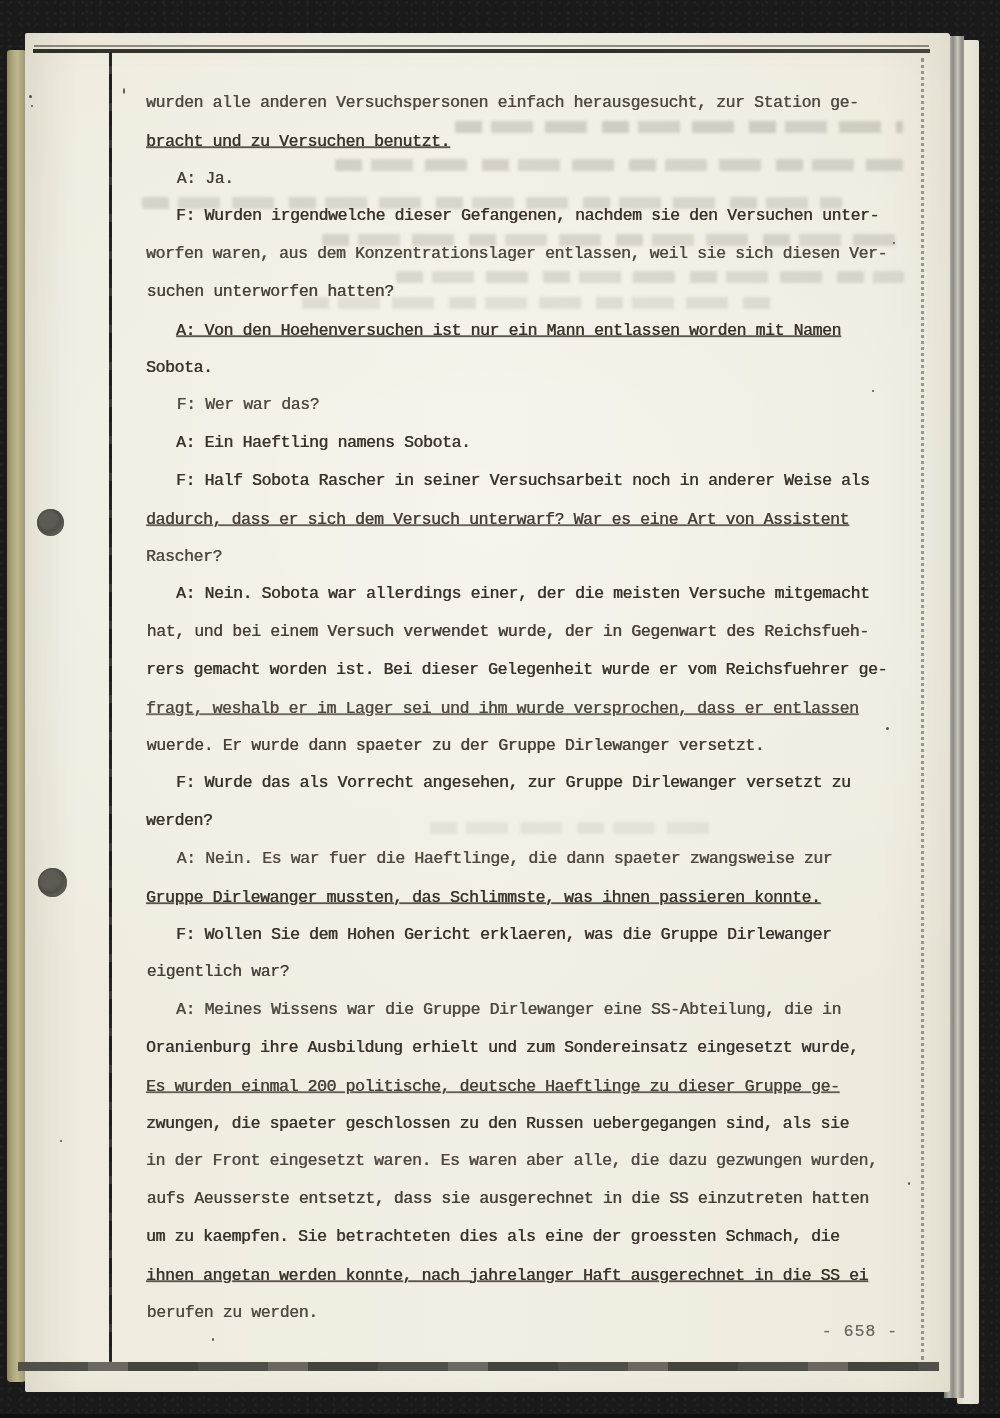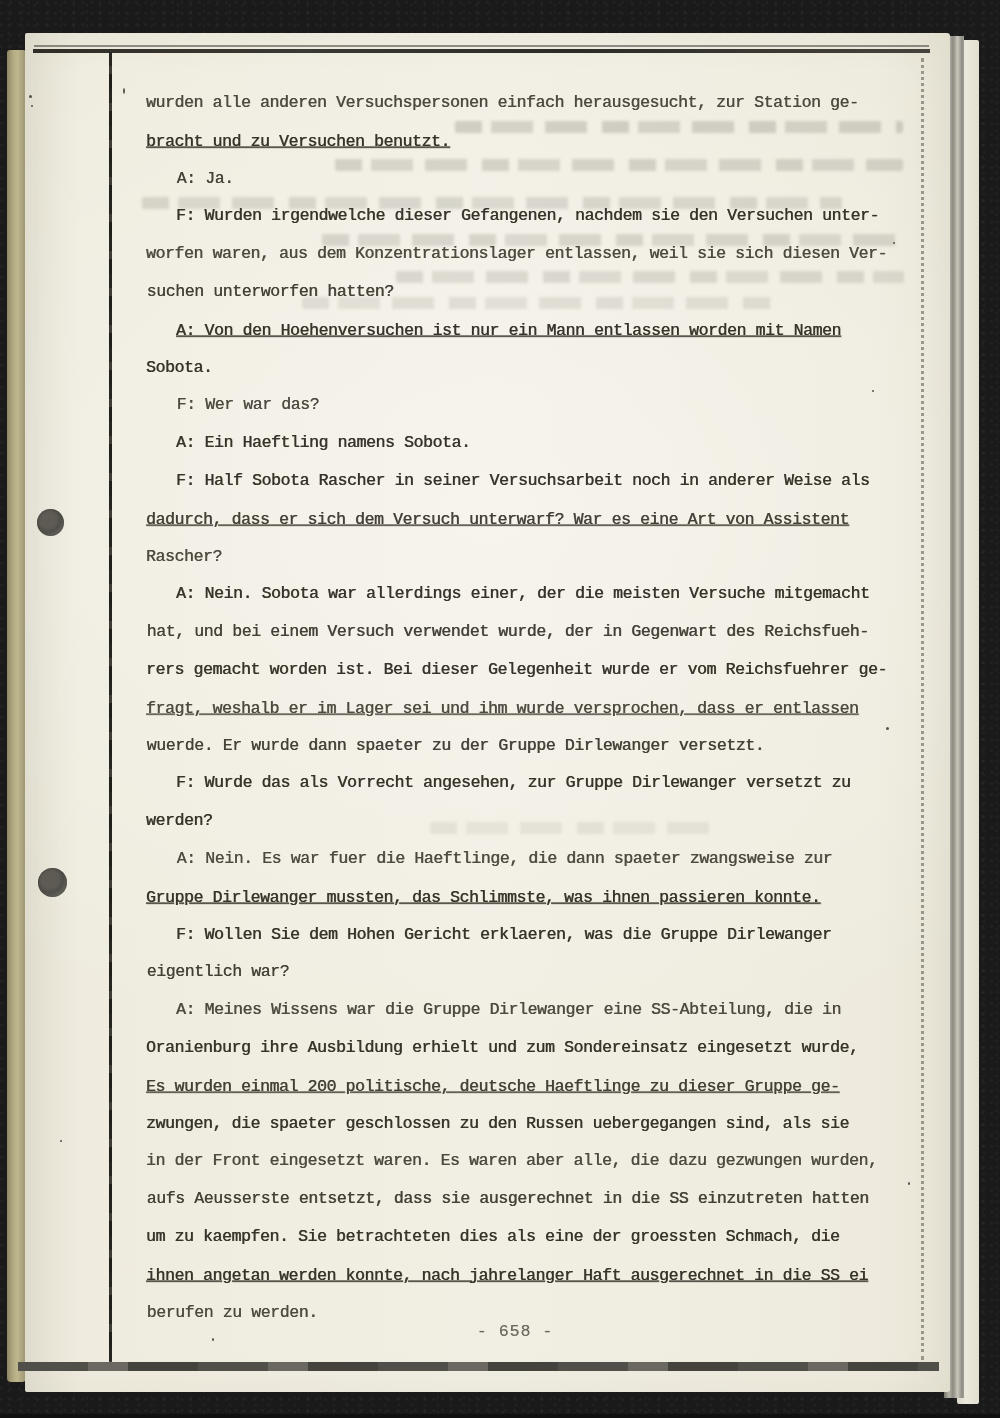--- a/index.html
+++ b/index.html
@@ -76,21 +76,21 @@
     font-size:16.5px;line-height:37.8px;letter-spacing:-0.4px;
     color:#37332a;white-space:pre;
     text-shadow:0.4px 0.3px 0.5px rgba(52,48,40,0.75), -0.2px 0 0.3px rgba(52,48,40,0.3);
   }
   .tline{height:37.8px;}
   .tline.indent{padding-left:30px;}
   .tline:nth-child(3n){transform:translateX(0.7px);opacity:0.93;}
   .tline:nth-child(4n+1){opacity:0.88;}
   .tline:nth-child(5n+2){transform:translateY(0.6px);text-decoration:underline;}
   .page-number{
-    position:absolute;left:146px;top:1322px;width:766px;text-align:center;
+    position:absolute;left:146px;top:1322px;width:766px;text-align:right;
     transform:translateX(-14px);
     font-size:16.5px;color:#4b4840;letter-spacing:1px;
     text-shadow:0.4px 0.3px 0.6px rgba(70,66,56,0.6);opacity:0.8;
   }
   .speck{position:absolute;background:#2d2c27;border-radius:50%;opacity:0.8;}
 </style>
 </head>
 <body>
 
 <div class="scene">

